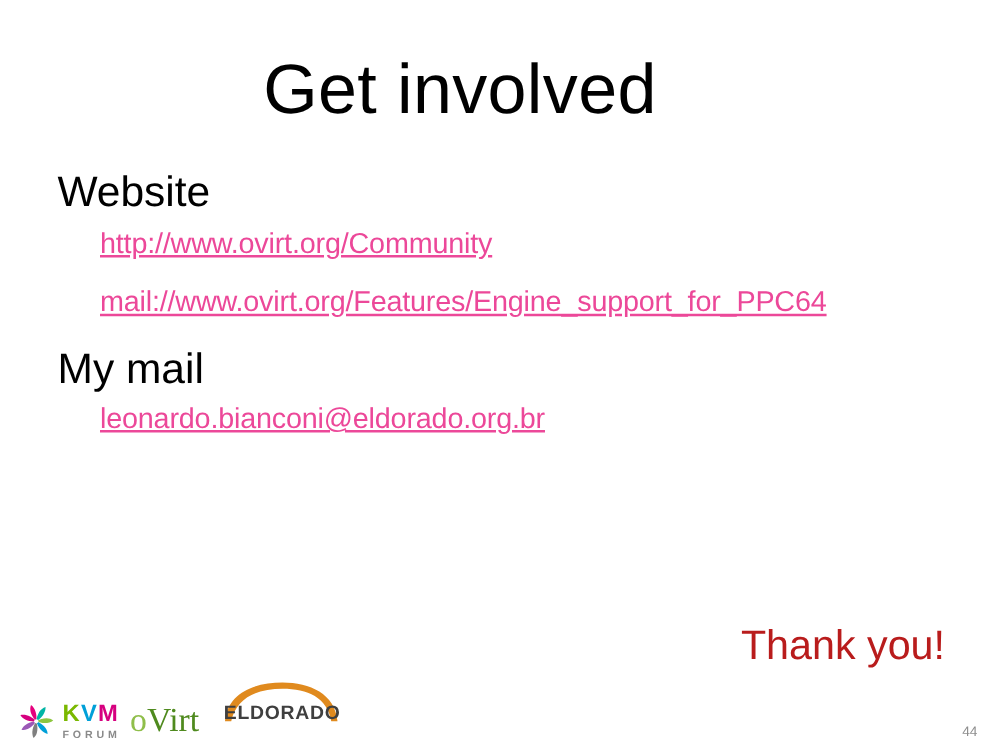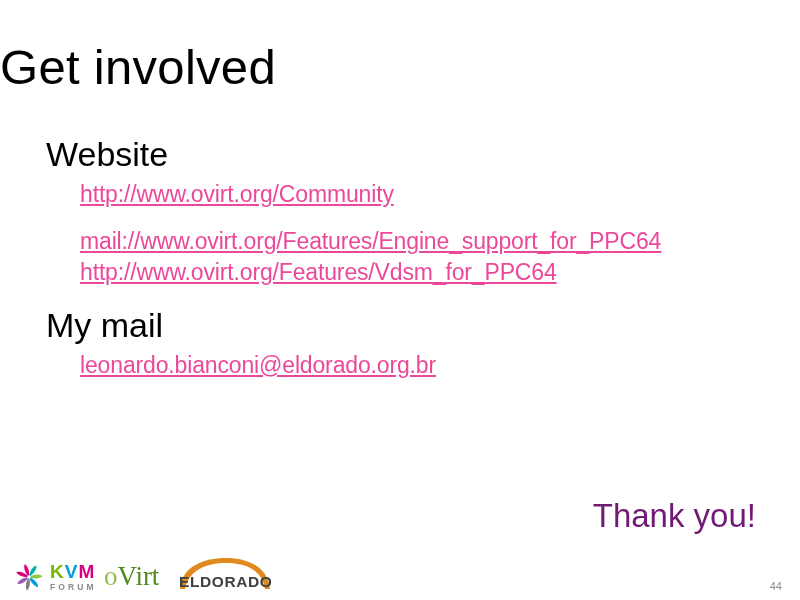--- a/index.html
+++ b/index.html
@@ -19,22 +19,22 @@
     height: 600px;
     background: #ffffff;
   }
 
   
   .slide-title {
     position: absolute;
     left: 0;
     top: 42px;
     width: 736px;
-    text-align: left;
-    font-size: 49px;
+    text-align: center;
+    font-size: 56px;
     font-weight: 400;
     color: #000000;
     letter-spacing: 0.3px;
     line-height: 1.05;
     white-space: nowrap;
   }
 
   
   .body {
     position: absolute;
@@ -76,21 +76,21 @@
     cursor: pointer;
   }
 
   
   .thank-you {
     position: absolute;
     right: 44px;
     top: 497px;
     font-size: 33px;
     font-weight: 400;
-    color: #701a75;
+    color: #b91c1c;
     white-space: nowrap;
   }
 
   
   .footer {
     position: absolute;
     left: 0;
     bottom: 0;
     width: 800px;
     height: 56px;
@@ -131,21 +131,21 @@
     font-size: 27px;
     line-height: 1;
     white-space: nowrap;
   }
   .ovirt-o { color: #8fbe4a; }
   .ovirt-virt { color: #4f8a1e; }
 
   
   .logo-eldorado {
     left: 176px;
-    bottom: 8px;
+    bottom: 20px;
     width: 98px;
     height: 36px;
   }
   .eldorado-svg { display: block; }
 
   
   .page-number {
     position: absolute;
     right: 18px;
     bottom: 8px;
@@ -169,23 +169,20 @@
         <li class="link-row">
           <span class="link">http://www.ovirt.org/Community</span>
         </li>
       </ul>
     </div>
 
     <div class="block">
       <ul class="link-list">
         <li class="link-row">
           <span class="link">mail://www.ovirt.org/Features/Engine_support_for_PPC64</span>
-        </li>
-        <li class="link-row">
-          <span class="link">http://www.ovirt.org/Features/Vdsm_for_PPC64</span>
         </li>
       </ul>
     </div>
 
     <div class="block">
       <div class="block-heading">My mail</div>
       <ul class="link-list">
         <li class="link-row">
           <span class="link">leonardo.bianconi@eldorado.org.br</span>
         </li>

